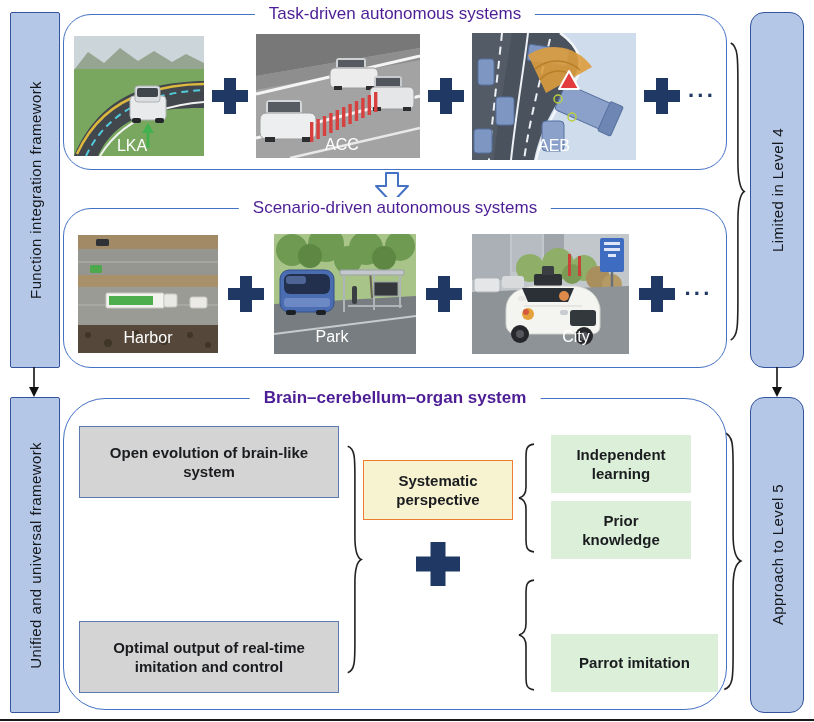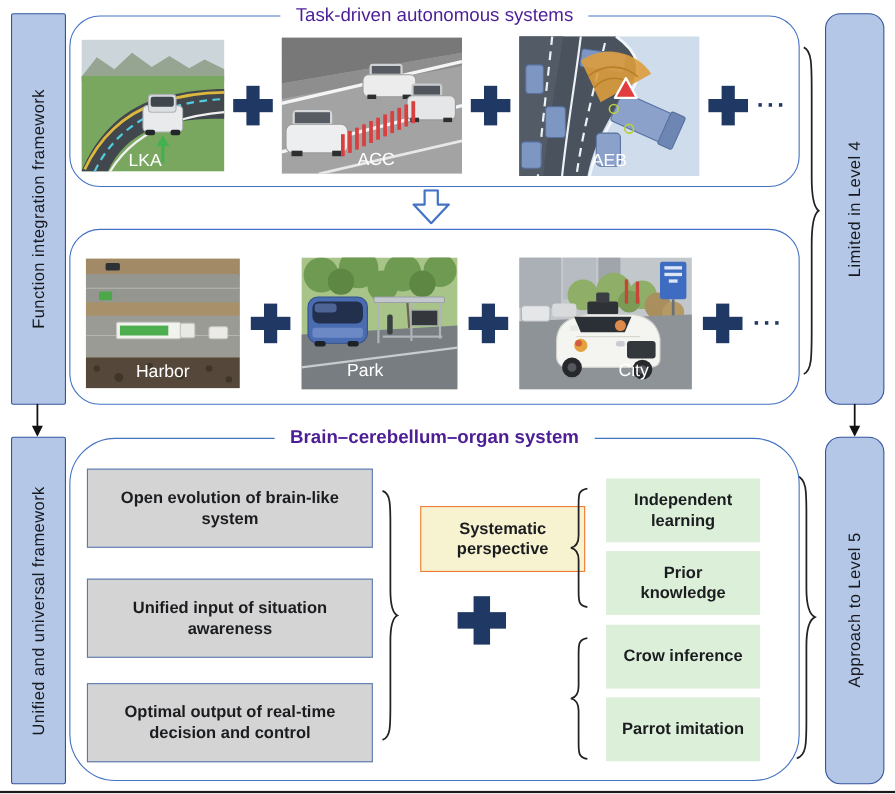--- a/index.html
+++ b/index.html
@@ -47,21 +47,21 @@
   .plus.big::after  { width:15px; }
   .dots { flex:0 0 auto; color:var(--navy,#1f3864); font-size:22px; font-weight:bold;
     letter-spacing:2px; line-height:1; }
   
   .bbox {
     position:absolute; box-sizing:border-box; display:flex; align-items:center;
     justify-content:center; text-align:center; font-size:15px; line-height:1.3;
     padding:4px 12px; color:#1a1c1f;
   }
   .gbox  { background:var(--gray-fill,#d4d4d4); border:1.5px solid #5b7ab0; }
-  .ybox  { background:var(--yellow-fill,#f7f2d0); border:1.5px solid var(--yellow-border,#ed7d31);margin-left:19px; }
+  .ybox  { background:var(--yellow-fill,#f7f2d0); border:1.5px solid var(--yellow-border,#ed7d31); }
   .grbox { background:var(--green-fill,#dcefd8); border:none; }
   .abs { position:absolute; }
   .rule { position:absolute; left:0; width:814px; height:2px; background:#1a1a1a; }
   svg text { font-family:"Liberation Sans", sans-serif; }
 </style>
 </head>
 <body>
 
 <div class="canvas">
 
@@ -197,20 +197,21 @@
       <div class="plus"></div>
       <div class="dots">···</div>
     </div>
   </div>
 
   <svg class="abs" style="left:374px; top:172px;" width="36" height="32" viewBox="0 0 36 32">
     <path d="M12,1 H24 V14 H34 L18,31 L2,14 H12 Z" fill="#fdfdfd" stroke="#4472c4" stroke-width="2" stroke-linejoin="round"></path>
   </svg>
 
   <div class="panel" style="left:63px; top:208px; width:664px; height:160px;">
+    <div class="panel-title">Scenario-driven autonomous systems</div>
     <div class="panel-row" style="top:16px; height:138px; gap:10px;">
 
       <svg class="scene" width="140" height="118" viewBox="0 0 140 118">
         <rect width="140" height="118" fill="#b1946c"></rect>
         <rect width="140" height="16" fill="#a28a66"></rect>
         <rect y="14" width="140" height="26" fill="#95968f"></rect>
         <rect y="40" width="140" height="12" fill="#a8906a"></rect>
         <rect y="52" width="140" height="38" fill="#9a9b94"></rect>
         <rect y="90" width="140" height="28" fill="#55483a"></rect>
         <path d="M0,27 H140" stroke="#b5b6b0" stroke-width="1"></path>
@@ -318,37 +319,35 @@
 
       <div class="plus"></div>
       <div class="dots">···</div>
     </div>
   </div>
 
   <div class="panel big" style="left:63px; top:398px; width:664px; height:312px;">
     <div class="panel-title">Brain–cerebellum–organ system</div>
 
     <div class="bbox gbox" style="left:15px; top:27px;  width:260px; height:72px;">Open evolution of brain-like system</div>
-    <div class="bbox gbox" style="left:15px; top:127px; width:260px; height:72px;">Unified input of situation awareness</div>
-    <div class="bbox gbox" style="left:15px; top:222px; width:260px; height:72px;">Optimal output of real-time decision and control</div>
+    <div class="bbox gbox" style="left:15px; top:222px; width:260px; height:72px;">Optimal output of real-time imitation and control</div>
 
     <svg class="abs" style="left:281px; top:45px;" width="18" height="231" viewBox="0 0 20 100" preserveAspectRatio="none">
       <path d="M 3,1 C 11,2 11,6 11,14 L 11,40 C 11,46 13,49 18,50 C 13,51 11,54 11,60 L 11,86 C 11,94 11,98 3,99" fill="none" stroke="#222" stroke-width="1.6" vector-effect="non-scaling-stroke"></path>
     </svg>
 
     <div class="bbox ybox" style="left:299px; top:61px;  width:150px; height:60px;">Systematic perspective</div>
     <div class="plus big" style="left:352px; top:143px;"></div>
 
     <svg class="abs" style="left:453px; top:44px;" width="20" height="110" viewBox="0 0 20 100" preserveAspectRatio="none">
       <path d="M 17,1 C 9,2 9,6 9,14 L 9,40 C 9,46 7,49 2,50 C 7,51 9,54 9,60 L 9,86 C 9,94 9,98 17,99" fill="none" stroke="#222" stroke-width="1.6" vector-effect="non-scaling-stroke"></path>
     </svg>
     <svg class="abs" style="left:453px; top:180px;" width="20" height="112" viewBox="0 0 20 100" preserveAspectRatio="none">
       <path d="M 17,1 C 9,2 9,6 9,14 L 9,40 C 9,46 7,49 2,50 C 7,51 9,54 9,60 L 9,86 C 9,94 9,98 17,99" fill="none" stroke="#222" stroke-width="1.6" vector-effect="non-scaling-stroke"></path>
     </svg>
 
     <div class="bbox grbox" style="left:487px; top:102px; width:140px; height:58px;">Prior knowledge</div>
     <div class="bbox grbox" style="left:487px; top:36px;  width:140px; height:58px;">Independent learning</div>
-    <div class="bbox grbox" style="left:487px; top:169px; width:140px; height:58px;">Crow inference</div>
-    <div class="bbox grbox" style="left:487px; top:235px; width:140px; height:58px;">Parrot imitation</div>
+    <div class="bbox grbox" style="left:487px; top:235px; width:167px; height:58px;">Parrot imitation</div>
   </div>
 
   <div class="rule" style="top:719px;"></div>
 </div>
 
 </body></html>

